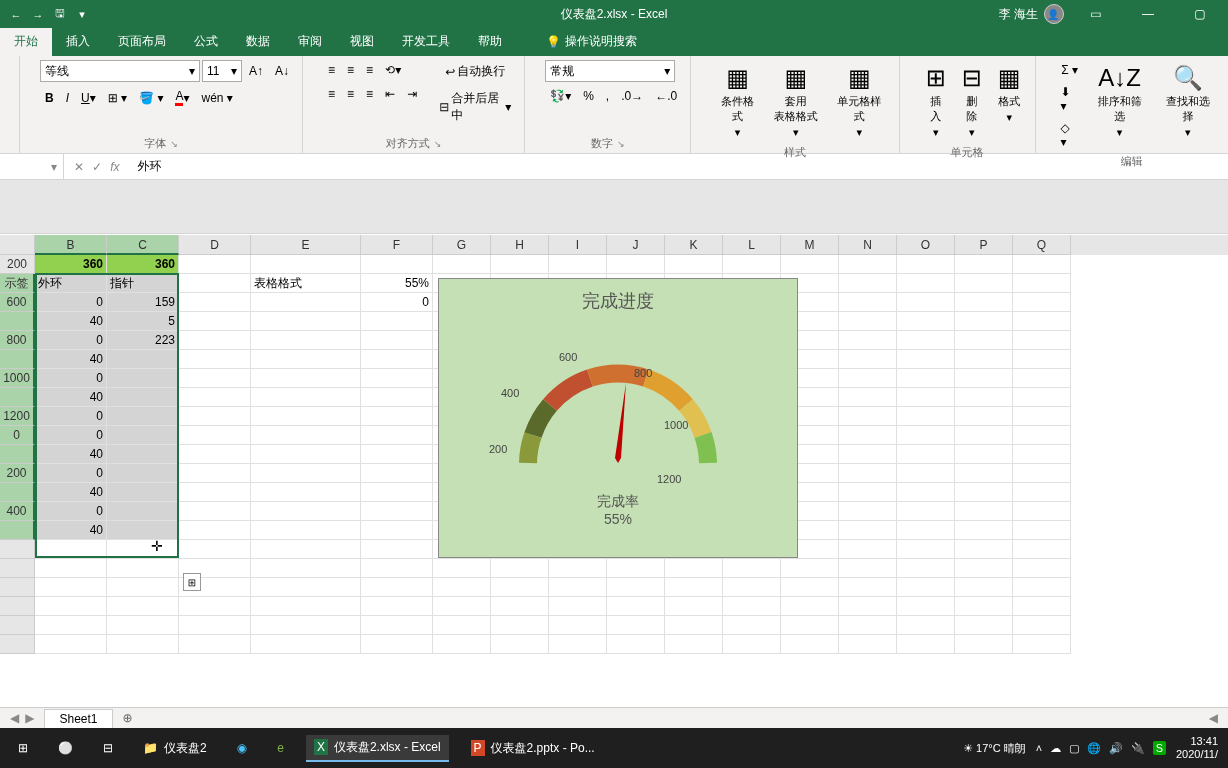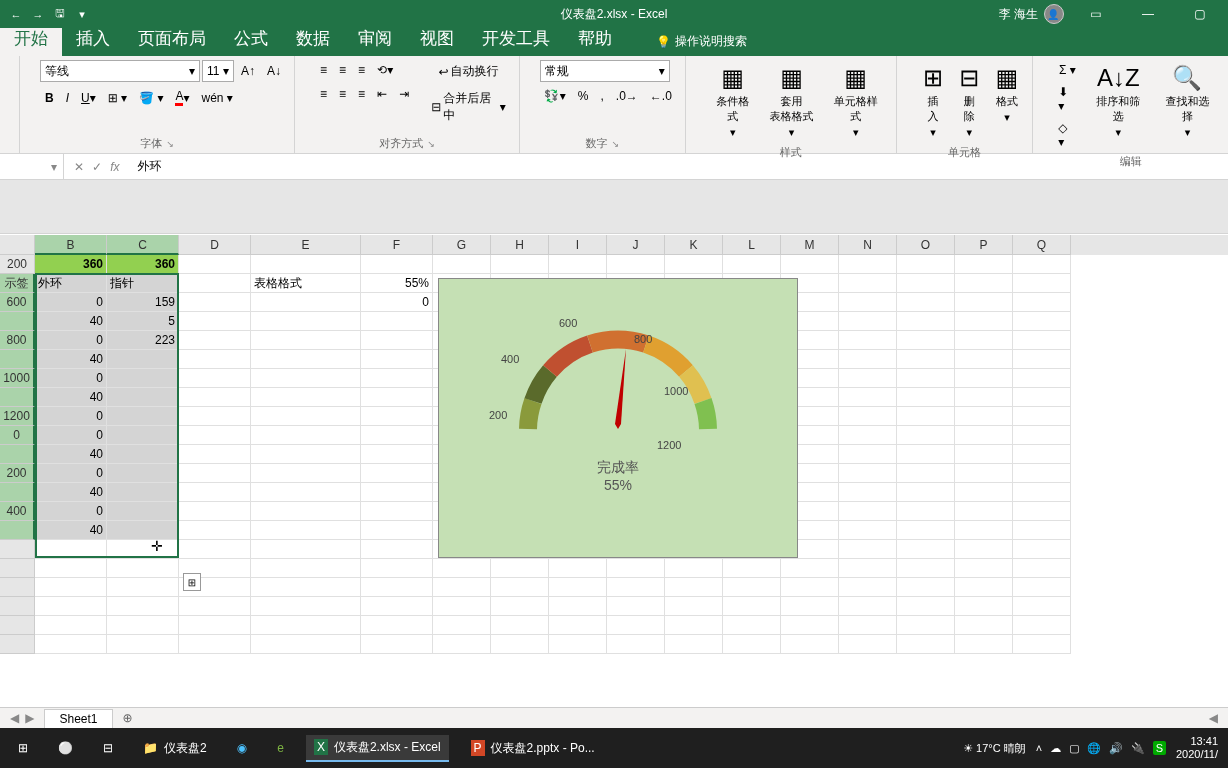--- a/index.html
+++ b/index.html
@@ -8,21 +8,21 @@
 .titlebar { background: #217346; height: 28px; display: flex; align-items: center; color: white; position: relative; }
 .titlebar-left { display: flex; align-items: center; gap: 6px; padding-left: 8px; }
 .tb-icon { width: 16px; height: 16px; display: flex; align-items: center; justify-content: center; font-size: 11px; cursor: pointer; }
 .titlebar-center { position: absolute; left: 50%; transform: translateX(-50%); font-size: 12px; }
 .titlebar-right { margin-left: auto; display: flex; align-items: center; gap: 12px; padding-right: 8px; }
 .user { display: flex; align-items: center; gap: 6px; font-size: 12px; }
 .user-avatar { width: 20px; height: 20px; border-radius: 50%; background: #888; display: flex; align-items: center; justify-content: center; font-size: 10px; border: 1px solid #ccc; }
 .win-btn { width: 40px; height: 28px; display: flex; align-items: center; justify-content: center; cursor: pointer; }
 
 .ribbon-tabs { background: #217346; height: 28px; display: flex; align-items: flex-end; padding-left: 0; }
-.ribbon-tab { padding: 6px 14px; color: white; font-size: 17px; cursor: pointer; text-align: center; }
+.ribbon-tab { padding: 6px 14px; color: white; font-size: 12px; cursor: pointer; text-align: center; }
 .ribbon-tab.active { background: #f3f2f1; color: #217346; }
 .tell-me { display: flex; align-items: center; gap: 4px; color: white; margin-left: 20px; padding: 6px 10px; }
 
 .ribbon { background: #f3f2f1; height: 98px; display: flex; border-bottom: 1px solid #d4d4d4; }
 .group { border-right: 1px solid #d4d4d4; display: flex; flex-direction: column; padding: 4px 8px 2px; }
 .group-content { flex: 1; display: flex; gap: 4px; align-items: flex-start; margin-left: 12px; }
 .group-label { text-align: center; font-size: 11px; color: #666; padding-top: 2px; display: flex; justify-content: center; align-items: center; gap: 4px; }
 .group-label .launcher { font-size: 9px; color: #888; cursor: pointer; }
 .btn { border: 1px solid transparent; padding: 2px 4px; cursor: pointer; display: flex; align-items: center; justify-content: center; }
 .combo { border: 1px solid #ababab; background: white; height: 22px; font-size: 12px; padding: 0 4px; display: flex; align-items: center; justify-content: space-between; }
@@ -124,21 +124,21 @@
       <div class="group-label"></div>
     </div>
 
   <div class="group">
     <div class="group-content col" style="gap:4px">
       <div class="row">
         <div class="combo" style="width:160px">
             <span>等线</span>
             <span>▾</span>
           </div>
-        <div class="combo" style="width:32px">
+        <div class="combo" style="width:40px">
             <span>11</span>
             <span>▾</span>
           </div>
         <span class="btn">A↑</span>
         <span class="btn">A↓</span>
       </div>
       <div class="row">
         <span class="btn">
             <b>B</b>
           </span>
@@ -718,20 +718,21 @@
         <div class="cell" style="width: 58px;"></div>
         <div class="cell" style="width: 58px;"></div>
         <div class="cell" style="width: 58px;"></div>
       </div>
     </div>
   <div class="sel-border" id="sel-border" style="left: 35px; top: 38px; width: 144px; height: 285px;"></div>
   <div class="quick-analysis" style="left:183px;top:338px">⊞</div>
   <div class="cursor-plus" style="left:151px;top:303px">✛</div>
 
   <div class="chart-box">
+    <div class="chart-title">完成进度</div>
     <div class="gauge-wrap">
       <svg class="gauge-svg" width="260" height="200" viewBox="0 0 260 200">
         <g transform="translate(130,140)">
           <path d="M -90 0 A 90 90 0 0 1 -85 -28" fill="none" stroke="#8a9a3b" stroke-width="18"></path>
           <path d="M -85 -28 A 90 90 0 0 1 -68 -58" fill="none" stroke="#5a6a2b" stroke-width="18"></path>
           <path d="M -68 -58 A 90 90 0 0 1 -28 -85" fill="none" stroke="#c05030" stroke-width="18"></path>
           <path d="M -28 -85 A 90 90 0 0 1 28 -85" fill="none" stroke="#d07030" stroke-width="18"></path>
           <path d="M 28 -85 A 90 90 0 0 1 68 -58" fill="none" stroke="#e0a030" stroke-width="18"></path>
           <path d="M 68 -58 A 90 90 0 0 1 85 -28" fill="none" stroke="#e0c050" stroke-width="18"></path>
           <path d="M 85 -28 A 90 90 0 0 1 90 0" fill="none" stroke="#80c050" stroke-width="18"></path>

